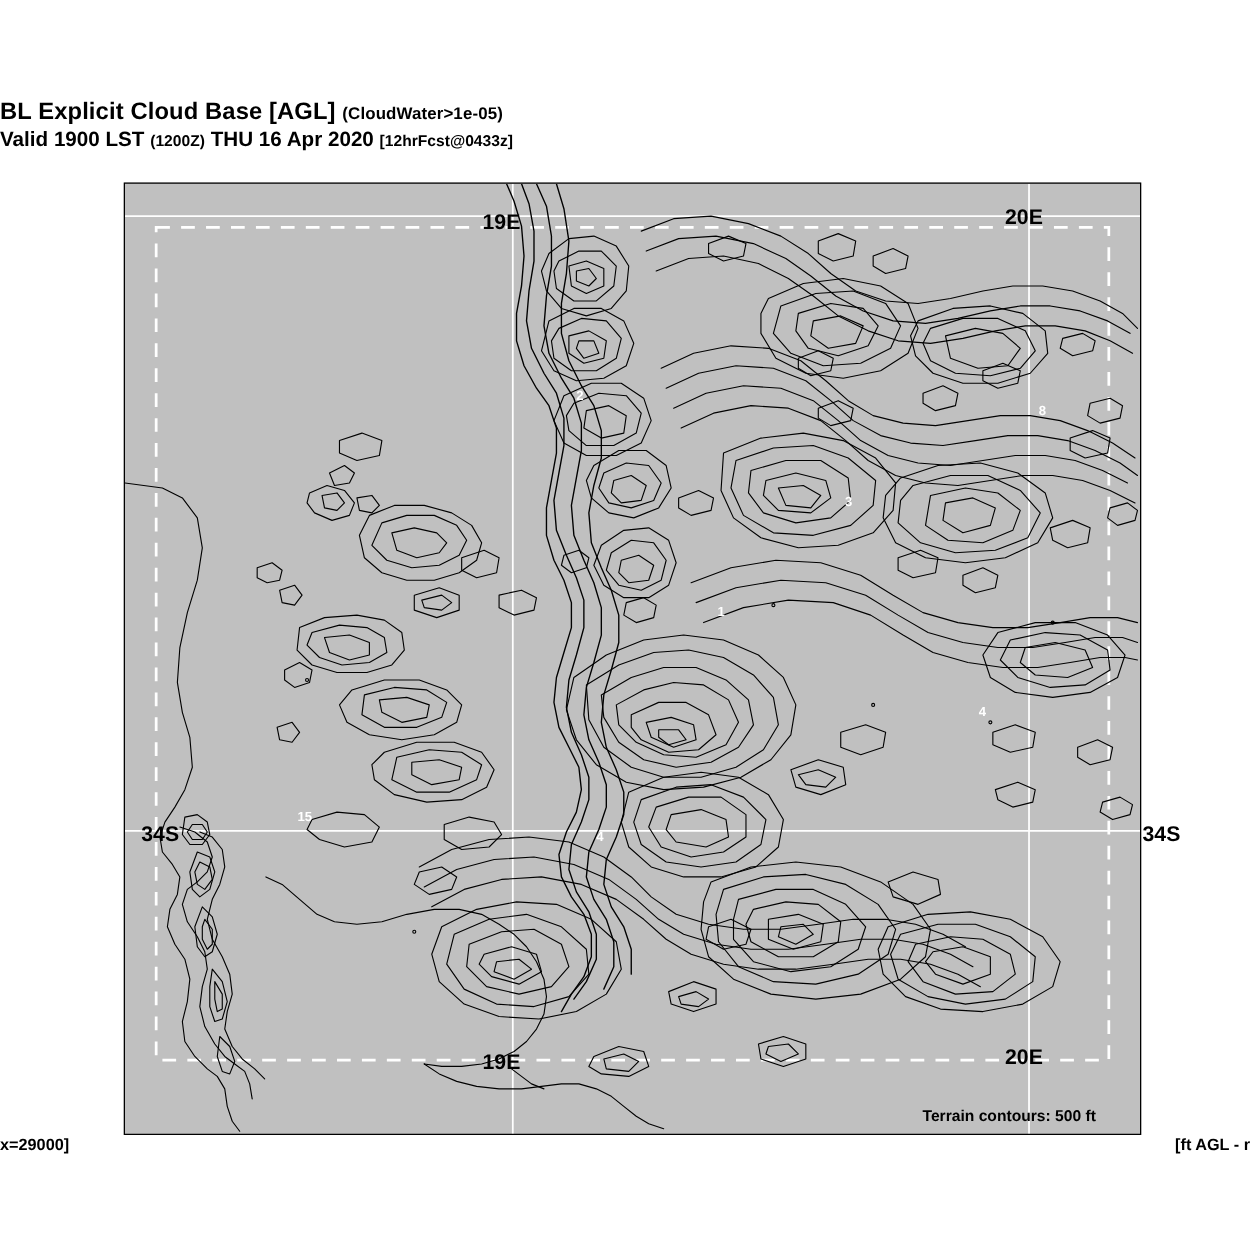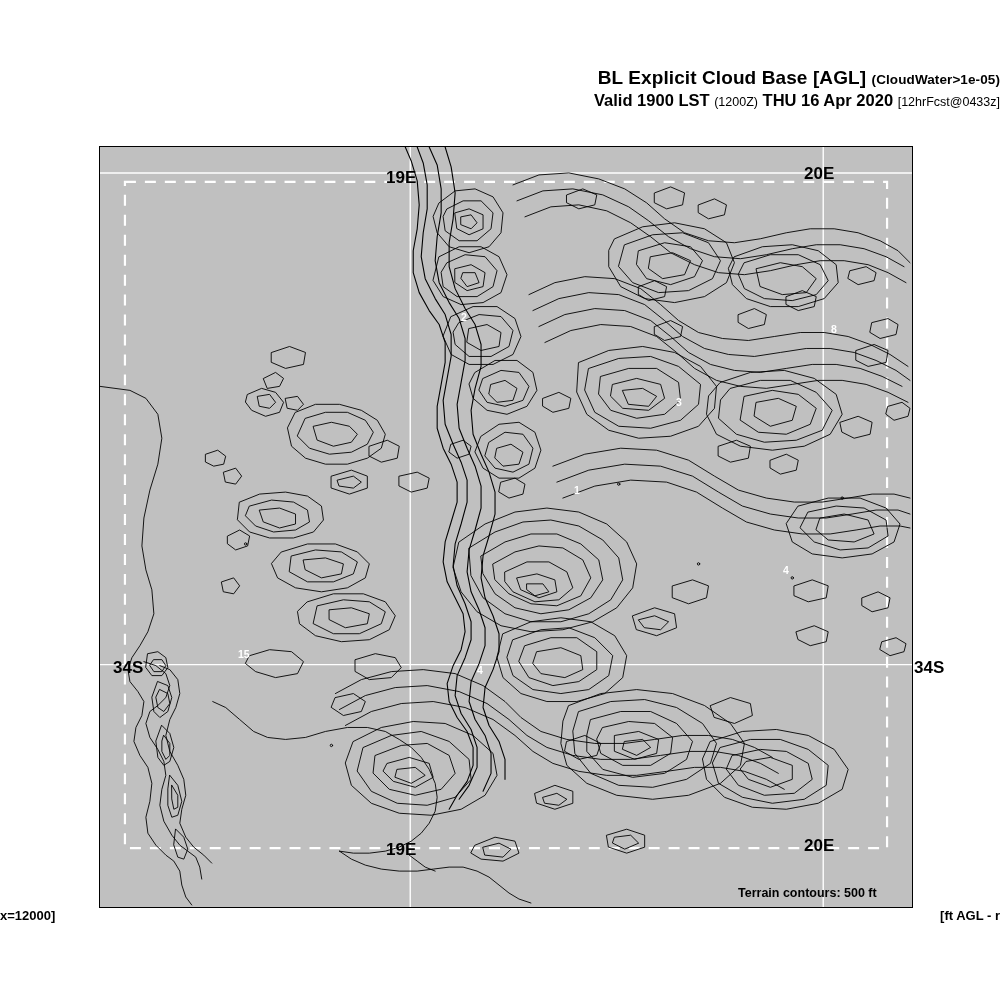--- a/index.html
+++ b/index.html
@@ -12,45 +12,45 @@
     height: 1000px;
     position: relative;
     font-family: "Liberation Sans", sans-serif;
     color: #000000;
     overflow: hidden;
   }
 
   
   .title-block {
     position: absolute;
-    top: 68px;
+    top: 80px;
     left: 0;
     width: 1000px;
-    text-align: right;
+    text-align: left;
     line-height: 1.08;
   }
   .title-line1 {
     font-size: 19px;
     font-weight: bold;
     letter-spacing: 0.1px;
     white-space: nowrap;
   }
   .title-line1 .sub {
     font-size: 13.5px;
     font-weight: bold;
   }
   .title-line2 {
     font-size: 16.5px;
     font-weight: bold;
     margin-top: 3px;
     white-space: nowrap;
   }
   .title-line2 .small {
     font-size: 12.5px;
-    font-weight: normal;
+    font-weight: bold;
   }
   .title-line3 {
     font-size: 11.5px;
     font-weight: bold;
     margin-top: 4px;
     white-space: nowrap;
   }
 
   
   .map-frame {
@@ -405,14 +405,14 @@
   <span class="edge-label" style="left:286px; top:21px;">19E</span>
   <span class="edge-label" style="left:704px; top:17px;">20E</span>
   <span class="edge-label" style="left:286px; top:693px;">19E</span>
   <span class="edge-label" style="left:704px; top:689px;">20E</span>
 </div>
 
 <span class="edge-label" style="left:113px; top:658px;">34S</span>
 <span class="edge-label" style="left:914px; top:658px;">34S</span>
 
 <span class="footer-note" style="left:738px; top:886px;">Terrain contours: 500 ft</span>
-<span class="bottom-left">x=12000]</span>
+<span class="bottom-left">x=29000]</span>
 <span class="bottom-right">[ft AGL - r</span>
 
 </body></html>

